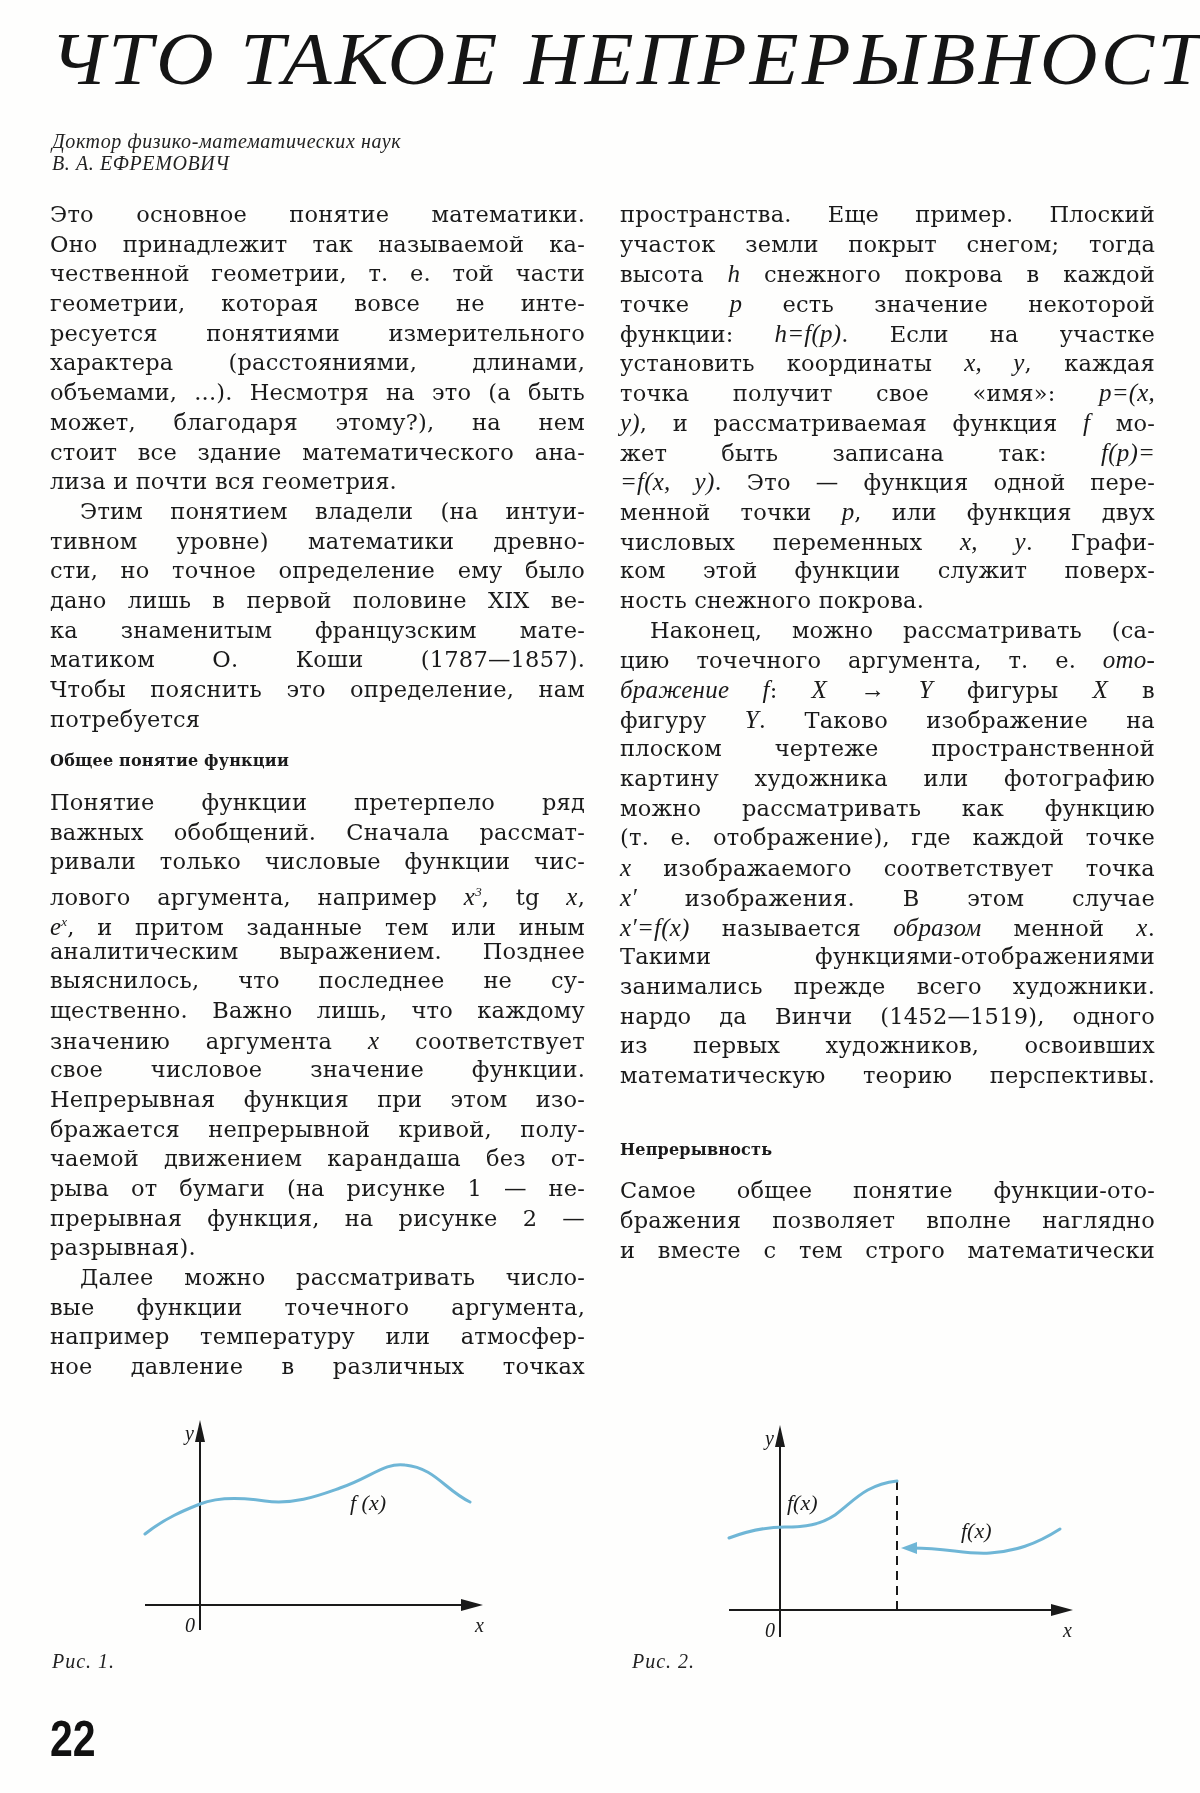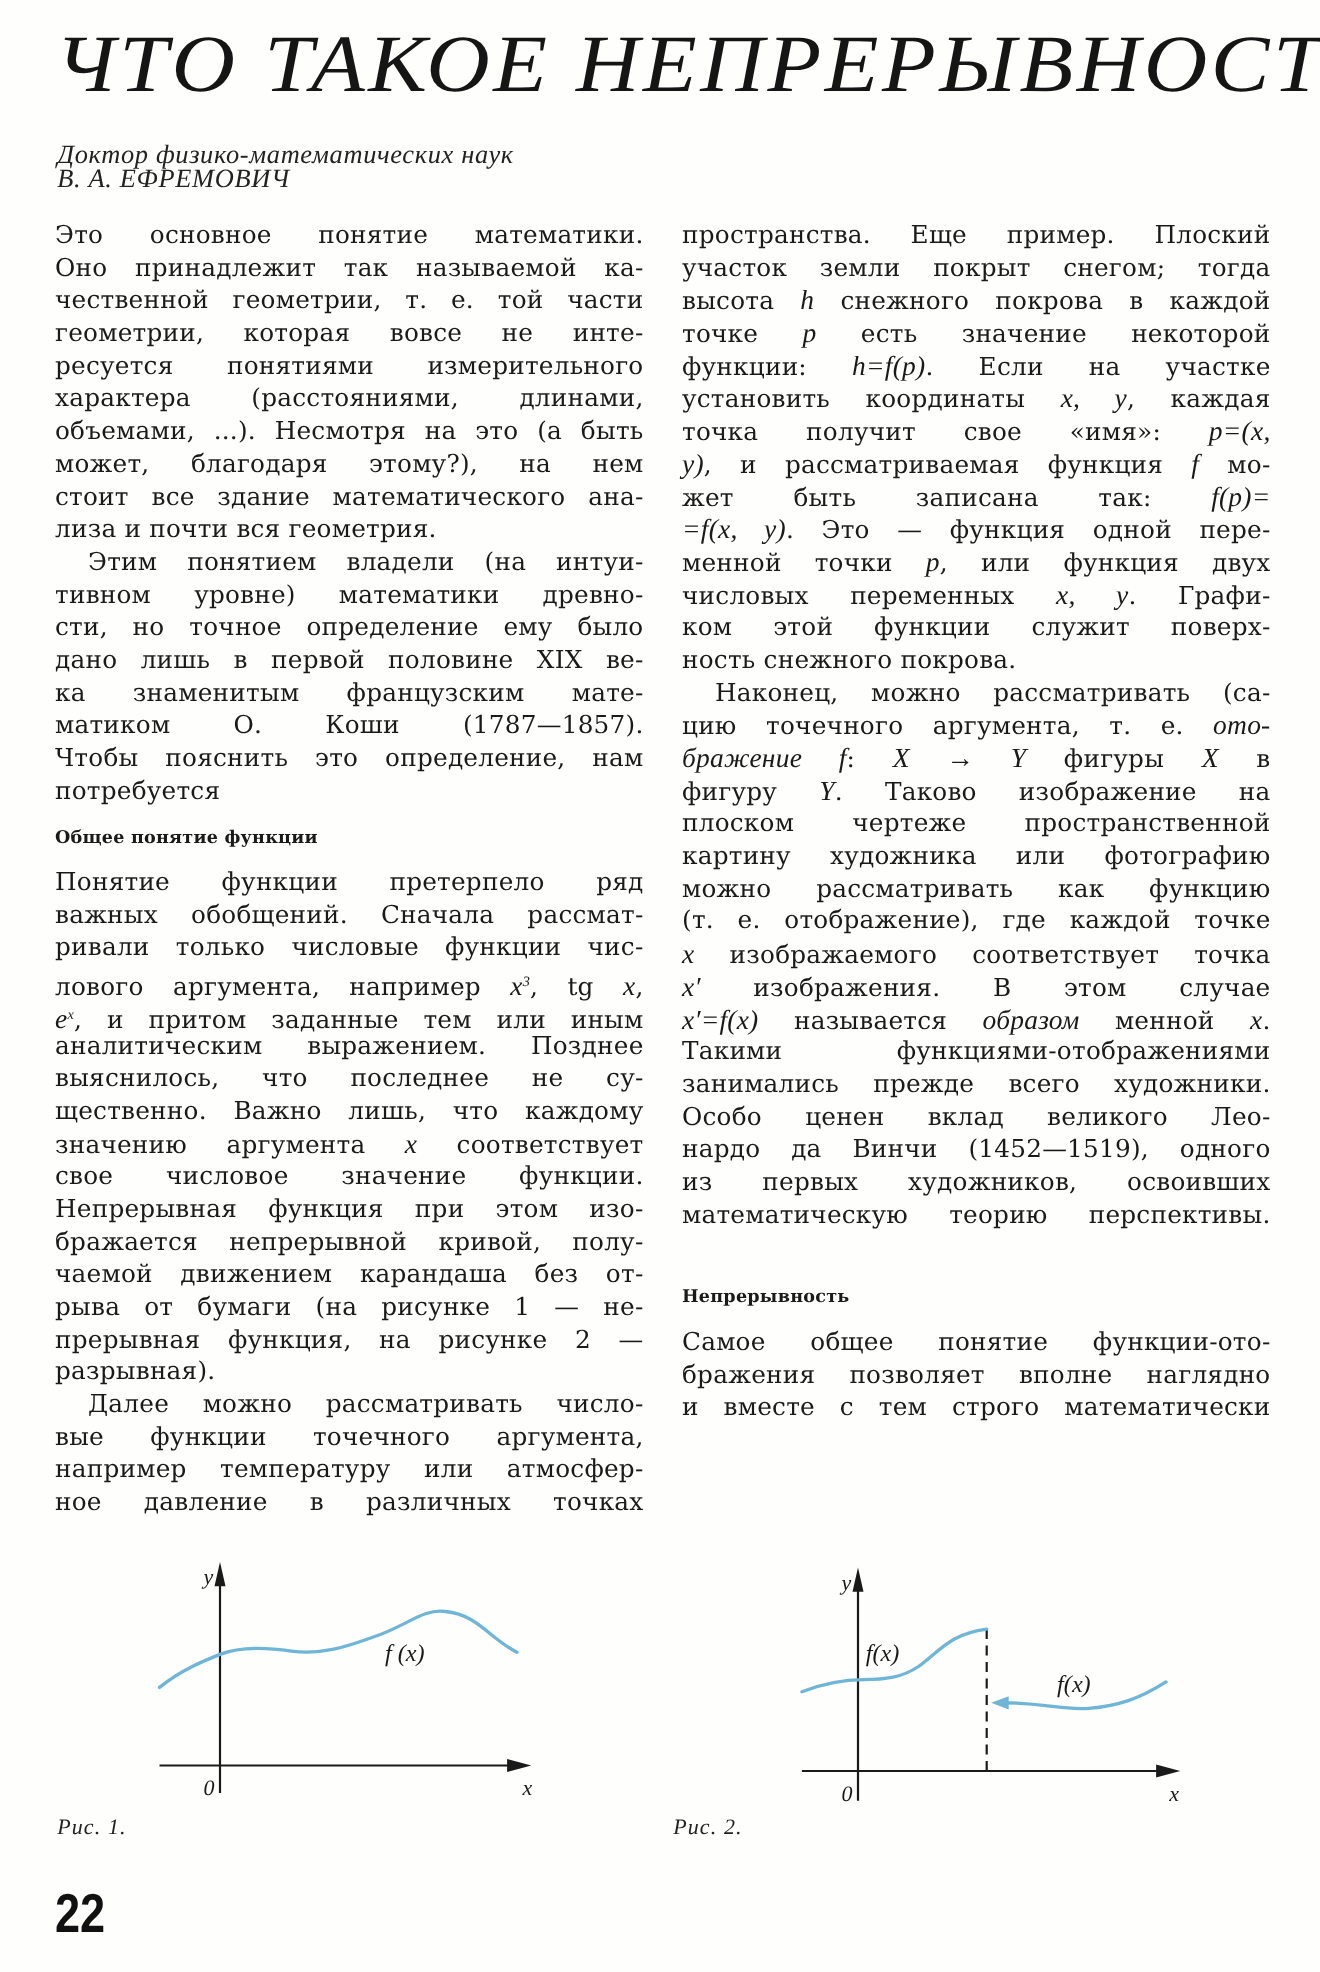--- a/index.html
+++ b/index.html
@@ -9,21 +9,21 @@
   }
   .title {
     position: absolute; left: 50px; top: 22px; width: 1120px;
     font-family: "Liberation Serif", serif; font-style: italic;
     font-size: 74px; letter-spacing: 3px; line-height: 1; white-space: nowrap;
     transform: scaleX(1.08); transform-origin: left top; color: #151515;
   }
   .byline {
     position: absolute; left: 52px; top: 130px;
     font-family: "Liberation Serif", serif; font-style: italic;
-    font-size: 24px; line-height: 22px; letter-spacing: 0.6px; color: #222;
+    font-size: 20px; line-height: 22px; letter-spacing: 0.6px; color: #222;
   }
   .col {
     position: absolute; top: 200px; width: 535px;
     font-size: 22.5px; line-height: 29.7px; text-align: justify;
     letter-spacing: 0.2px;
   }
   .col.left { left: 50px; }
   .col.right { left: 620px; }
   .col .l { display: block; text-align: justify; text-align-last: justify; height: 29.7px; white-space: nowrap; overflow: visible; }
   .col .l.last { text-align-last: left; }
@@ -135,21 +135,20 @@
     <span class="l"><span>фигуру </span><i class="m">Y</i><span>. Таково изображение на</span></span>
     <span class="l">плоском чертеже пространственной</span>
     <span class="l">картину художника или фотографию</span>
     <span class="l">можно рассматривать как функцию</span>
     <span class="l">(т. е. отображение), где каждой точке</span>
     <span class="l"><i class="m">x</i><span> изображаемого соответствует точка</span></span>
     <span class="l"><i class="m">x′</i><span> изображения. В этом случае</span></span>
     <span class="l"><i class="m">x′=f(x)</i><span> называется </span><i class="m">образом</i><span> менной </span><i class="m">x</i><span>.</span></span>
     <span class="l">Такими функциями-отображениями</span>
     <span class="l">занимались прежде всего художники.</span>
-    <span class="l">Особо ценен вклад великого Лео-</span>
     <span class="l">нардо да Винчи (1452—1519), одного</span>
     <span class="l">из первых художников, освоивших</span>
     <span class="l">математическую теорию перспективы.</span>
   </div>
   <div class="gap-l"></div>
   <h3>Непрерывность</h3>
   <div class="gap-s"></div>
   <div>
     <span class="l">Самое общее понятие функции-ото-</span>
     <span class="l">бражения позволяет вполне наглядно</span>
@@ -182,15 +181,15 @@
     <path d="M4,123 C25,115 45,112 60,112 C80,112 95,110 110,100 C130,85 140,70 172,66" fill="none" stroke="#6fb6d6" stroke-width="3" stroke-linecap="round"></path>
     <path d="M182,133 C220,132 240,140 265,138 C290,136 310,130 335,114" fill="none" stroke="#6fb6d6" stroke-width="3" stroke-linecap="round"></path>
     <polygon points="176,133 192,127 192,139" fill="#6fb6d6"></polygon>
     <text x="40" y="30" class="axis-lbl">y</text>
     <text x="338" y="222" class="axis-lbl">x</text>
     <text x="40" y="222" class="axis-lbl">0</text>
     <text x="62" y="95" class="fx-lbl">f(x)</text>
     <text x="236" y="123" class="fx-lbl">f(x)</text>
   </svg>
 </div>
-<div class="caption" style="left:612px; top:1650px;">Рис. 2.</div>
+<div class="caption" style="left:632px; top:1650px;">Рис. 2.</div>
 
 <div class="pageno">22</div>
 
 </body></html>

